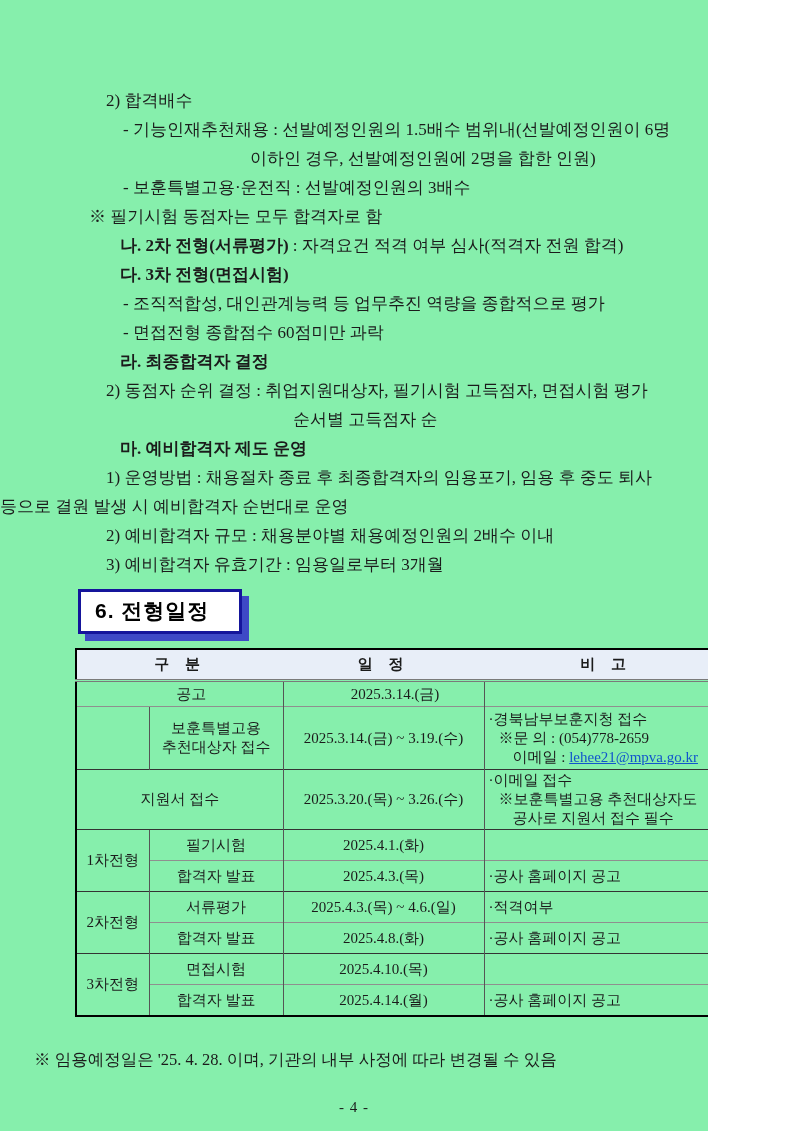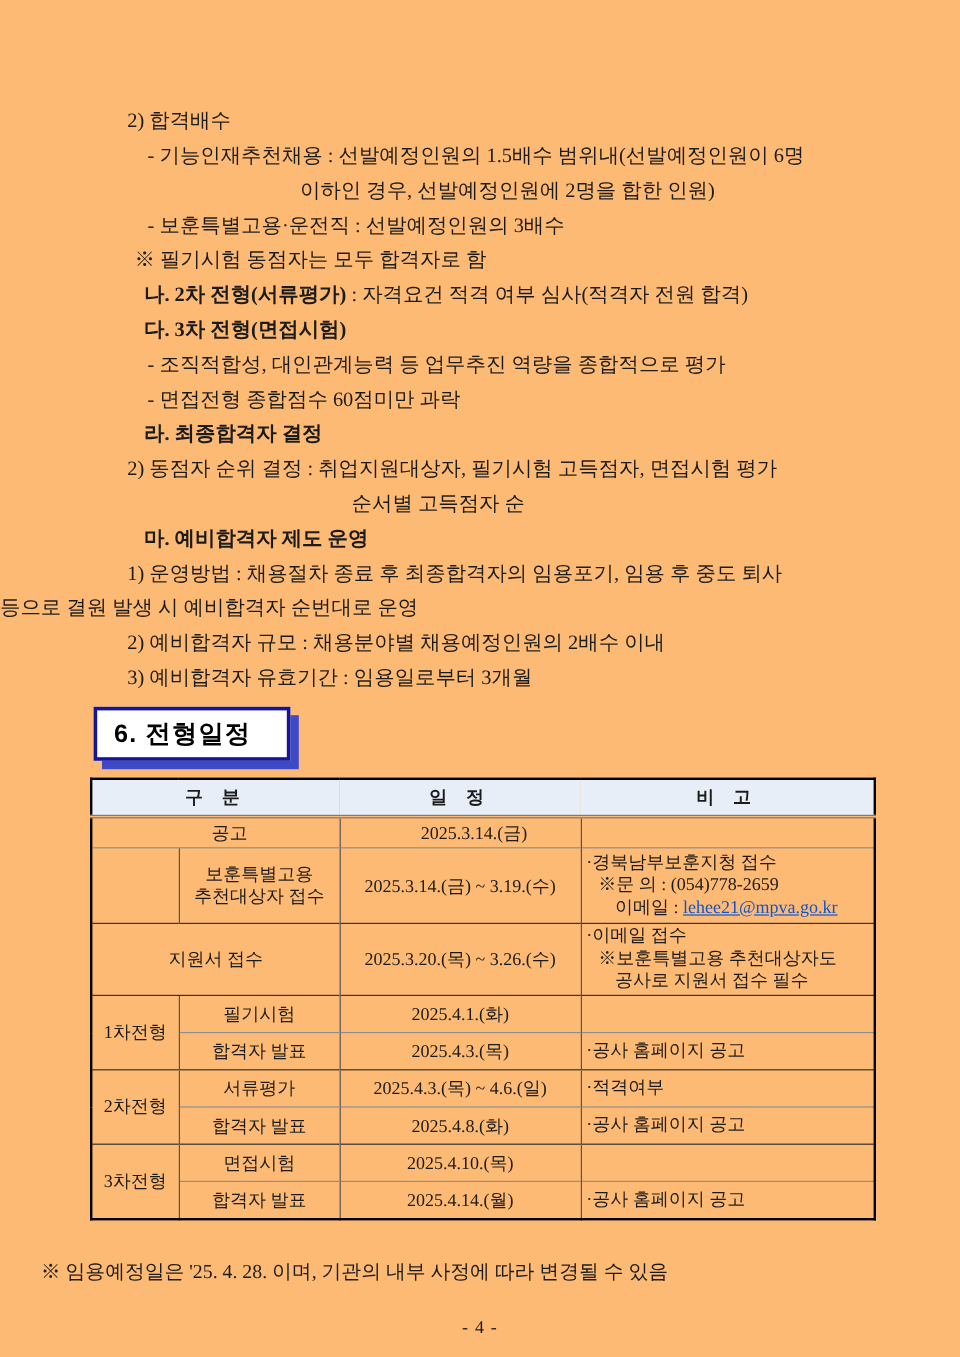--- a/index.html
+++ b/index.html
@@ -1,26 +1,26 @@
 <!DOCTYPE html>
 <html><head>
 <meta charset="utf-8">
 <style>
   html,body { margin:0; padding:0; background:#ffffff; }
   .page {
-    width:800px; height:1131px; background:#fdba74; position:relative;
+    width:708px; height:1131px; background:#86efac; position:relative;
     font-family:"Liberation Serif","DejaVu Serif",serif; color:#1b1b1b;
     overflow:hidden;
   }
   .content { padding-top:86px; }
   .ln { font-size:17px; line-height:29px; white-space:pre; }
   .b  { font-weight:bold; }
   .i-heading { padding-left:120px; }
   .i-num     { padding-left:106px; }
-  .i-note    { padding-left:112px; }
+  .i-note    { padding-left:89px; }
   .i-dash    { padding-left:123px; }
   .i-cont1   { padding-left:250px; }
   .i-cont2   { padding-left:293px; }
   .i-cont3   { }
 
   .section-box {
     display:inline-block; margin:10px 0 0 78px;
     border:3px solid #15159b; background:#ffffff;
     box-shadow:7px 7px 0 #3e49c6;
     padding:5px 30px 6px 14px;

